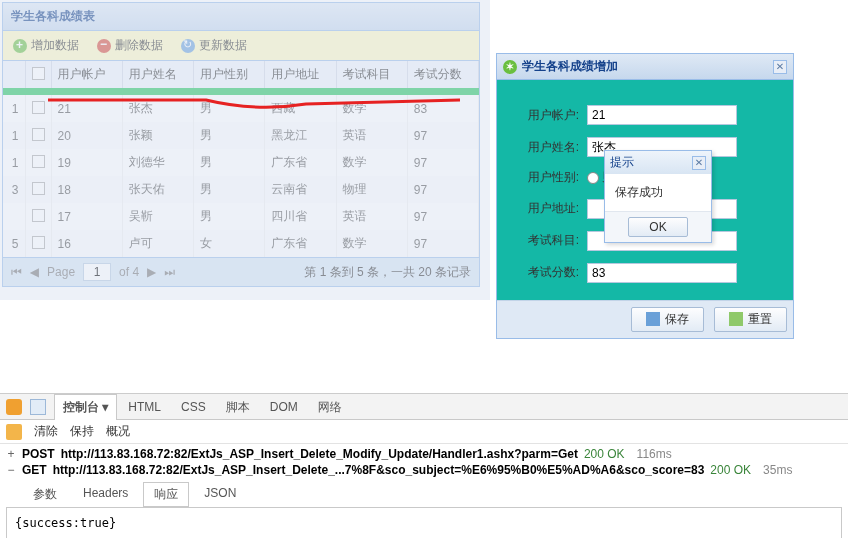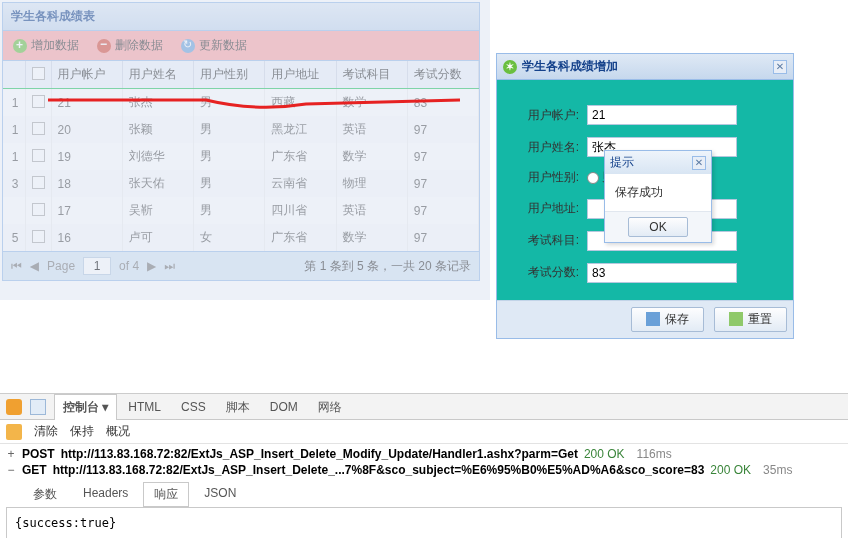--- a/index.html
+++ b/index.html
@@ -1,30 +1,30 @@
 <!DOCTYPE html>
 <html><head>
 <meta charset="utf-8">
 <style>
   * { box-sizing: border-box; margin: 0; padding: 0; font-family: Arial, "Microsoft YaHei", sans-serif; font-size: 12px; }
   body { background: #fff; width: 848px; height: 538px; position: relative; overflow: hidden; }
   .overlay-dim { position: absolute; left: 0; top: 0; width: 490px; height: 300px; background: rgba(220,228,242,0.5); z-index: 5; pointer-events: none; }
   .grid-panel { position: absolute; left: 2px; top: 2px; width: 478px; border: 1px solid #99bce8; background: #fff; }
   .grid-title { background: linear-gradient(#dfe9f5,#c6d8ed); color: #15428b; font-weight: bold; padding: 5px 8px; border-bottom:1px solid #99bce8;}
-  .toolbar { background: #fca5a5; padding: 4px 6px; border-bottom:1px solid #99bce8; display:flex; gap:10px; }
+  .toolbar { background: #fef9c3; padding: 4px 6px; border-bottom:1px solid #99bce8; display:flex; gap:10px; }
   .tbtn { display:inline-flex; align-items:center; gap:4px; color:#333; cursor:pointer; padding:2px 4px;}
   .ic { width:14px; height:14px; display:inline-block; border-radius:50%; }
   .ic-add { background:#6abf40; position:relative;}
   .ic-add::after{content:"+";color:#fff;position:absolute;left:3px;top:-1px;font-weight:bold;}
   .ic-del { background:#d84a38; position:relative;}
   .ic-del::after{content:"−";color:#fff;position:absolute;left:3px;top:-2px;font-weight:bold;}
   .ic-upd { background:#6aa0d8; position:relative;}
   .ic-upd::after{content:"↻";color:#fff;position:absolute;left:2px;top:-1px;font-size:11px;}
   table.grid { width:100%; border-collapse:collapse; }
-  table.grid th { background:#eef3fa; color:#333; font-weight:normal; border-right:1px solid #d0d7e5; border-bottom:1px solid #22c55e; padding:5px 6px; text-align:left;}
+  table.grid th { background:#eef3fa; color:#333; font-weight:normal; border-right:1px solid #d0d7e5; border-bottom:7px solid #22c55e; padding:5px 6px; text-align:left;}
   table.grid td { border-right:1px solid #eee; padding:5px 6px; color:#555;}
   table.grid tr.row td { background:#fff; }
   table.grid tr.row:nth-child(even) td { background:#fafbfc; }
   .rownum { color:#777; text-align:right; width:20px;}
   .cb { width:13px;height:13px;border:1px solid #aaa;background:#fff;display:inline-block;}
   .pager { background:#d5e4f3; border-top:1px solid #99bce8; padding:5px 8px; display:flex; justify-content:space-between; align-items:center;}
   .pager .pgbtns { display:flex; gap:8px; align-items:center; color:#777;}
   .pager input { width:28px; border:1px solid #b5c8de; padding:1px 2px; text-align:center;}
   .red-ann { position:absolute; z-index:6; pointer-events:none; }
 

